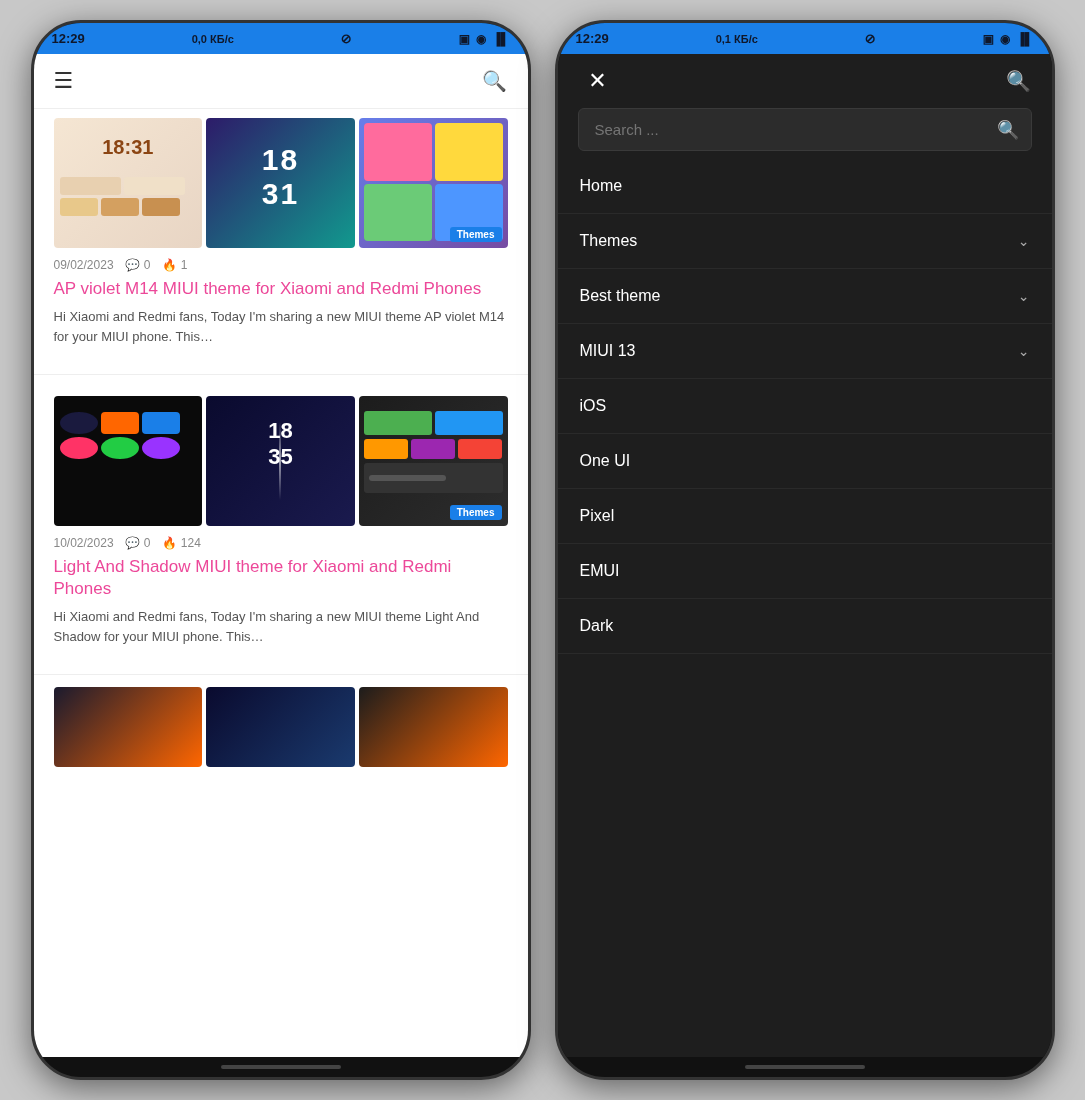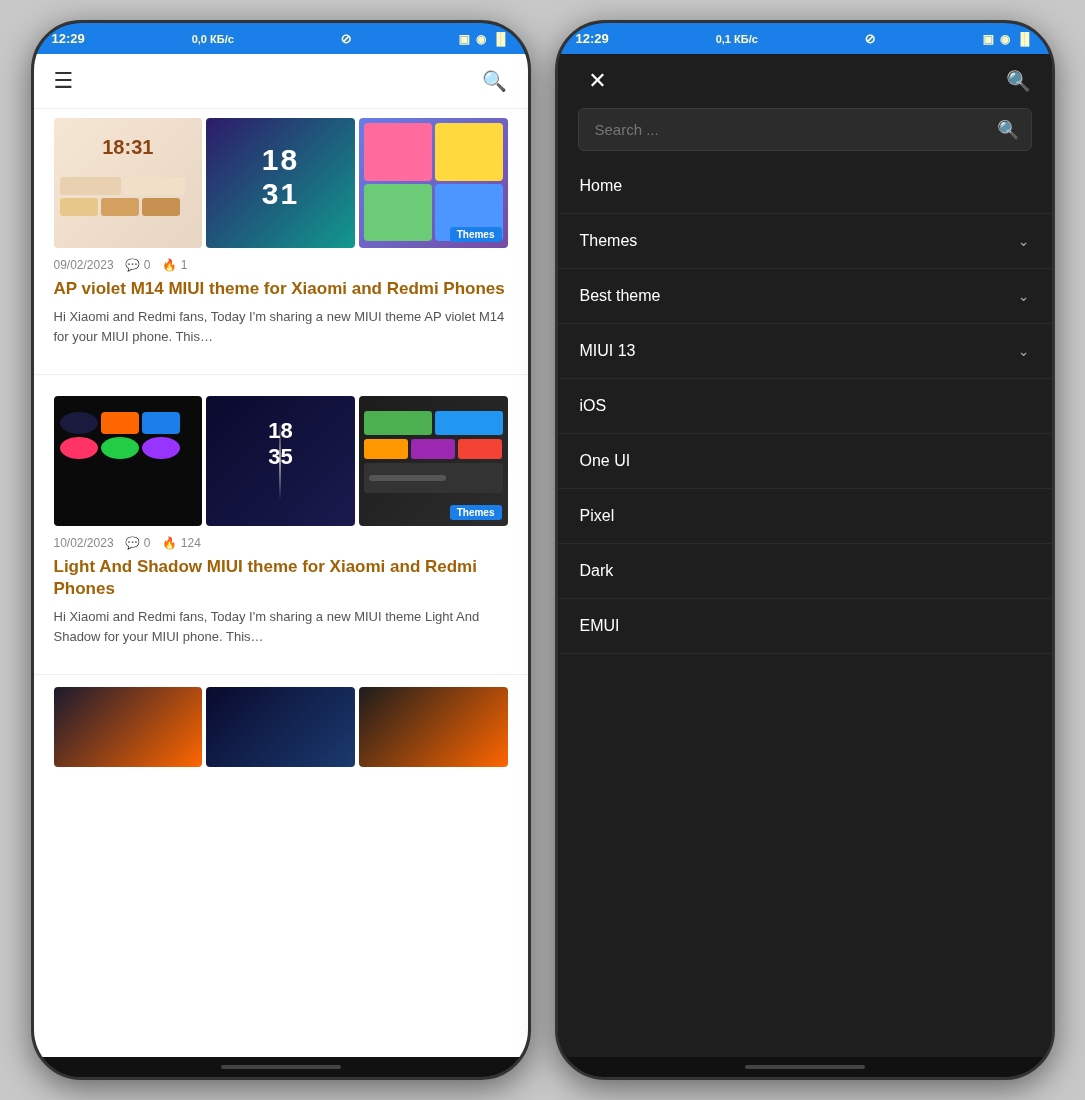--- a/index.html
+++ b/index.html
@@ -24,21 +24,21 @@
       overflow: hidden;
       position: relative;
       display: flex;
       flex-direction: column;
       box-shadow: 0 8px 32px rgba(0,0,0,0.5);
     }
 
     
     .status-bar {
       background: #1a7fe8;
-      color: #fef9c3;
+      color: #0f172a;
       font-size: 13px;
       font-weight: 600;
       padding: 8px 18px;
       display: flex;
       justify-content: space-between;
       align-items: center;
       flex-shrink: 0;
     }
     .status-bar .icons { display: flex; gap: 6px; align-items: center; font-size: 12px; }
 
@@ -116,22 +116,22 @@
     .article-meta {
       display: flex;
       gap: 12px;
       color: #888;
       font-size: 12px;
       margin-bottom: 6px;
       align-items: center;
     }
     .article-title {
       font-size: 17px;
-      font-weight: 700;
-      color: #a16207;
+      font-weight: 400;
+      color: #ec4899;
       margin-bottom: 7px;
       line-height: 1.3;
     }
     .article-excerpt {
       font-size: 13px;
       color: #555;
       line-height: 1.5;
     }
     .divider {
       height: 1px;
@@ -409,22 +409,22 @@
       <div class="menu-item">
         <span>iOS</span>
       </div>
       <div class="menu-item">
         <span>One UI</span>
       </div>
       <div class="menu-item">
         <span>Pixel</span>
       </div>
       <div class="menu-item">
+        <span>EMUI</span>
+      </div>
+      <div class="menu-item">
         <span>Dark</span>
-      </div>
-      <div class="menu-item">
-        <span>EMUI</span>
       </div>
     </div>
   </div>
 
   <div class="home-bar"></div>
 </div>
 
 </body></html>

